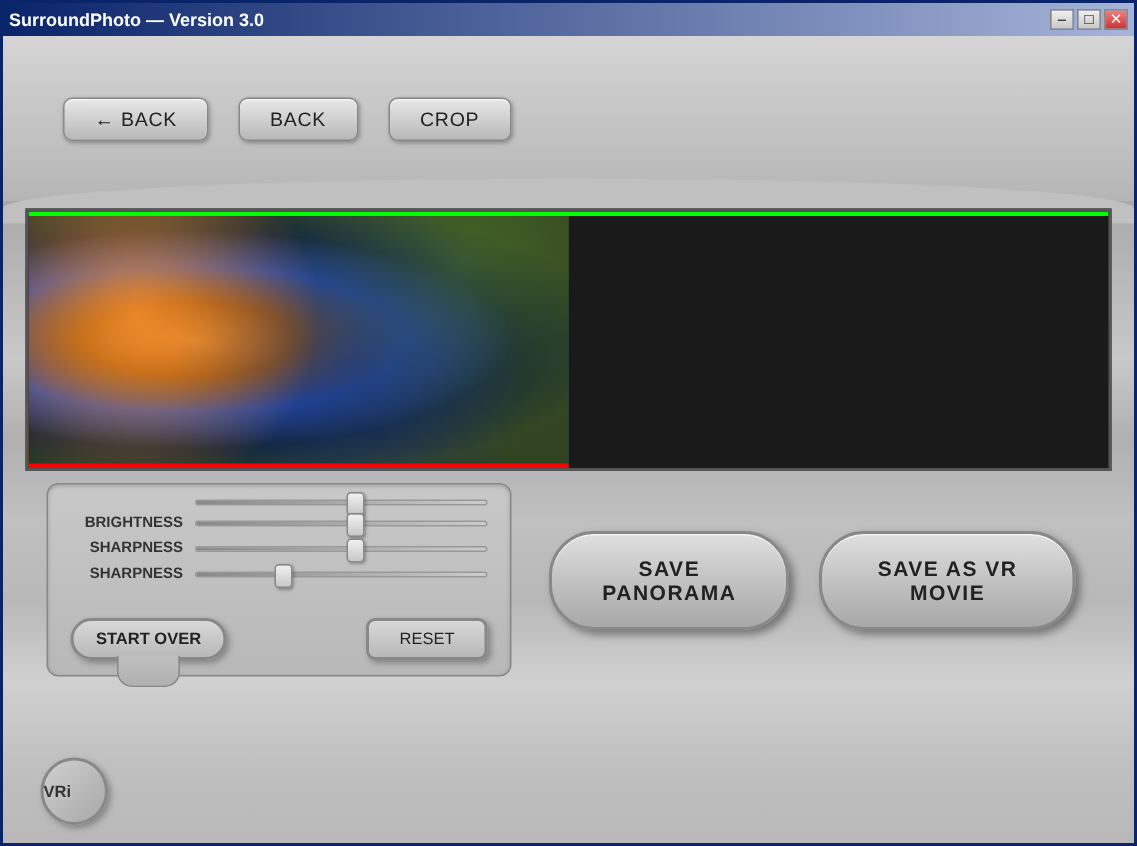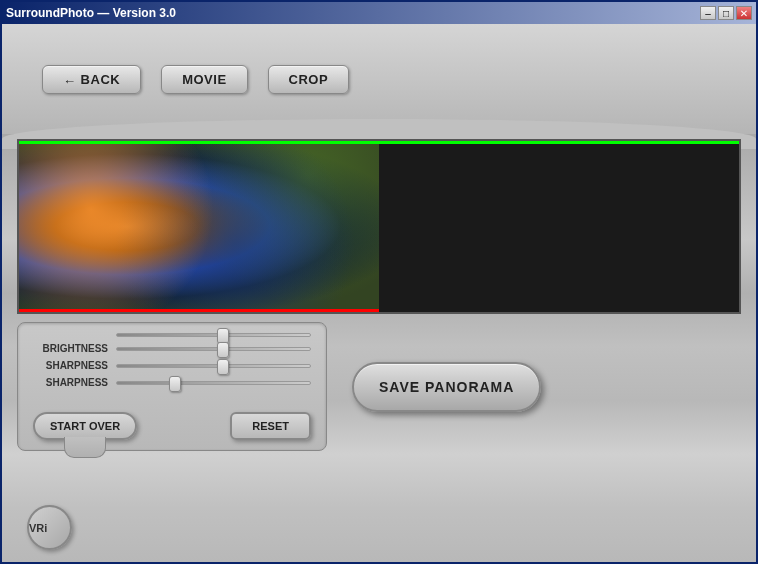--- a/index.html
+++ b/index.html
@@ -109,21 +109,21 @@
       z-index: -1;
     }
 
     
     .toolbar-btn {
       background: linear-gradient(180deg, #e8e8e8 0%, #d0d0d0 50%, #b8b8b8 100%);
       border: 1px solid #888;
       border-radius: 6px;
       padding: 6px 20px;
       font-size: 13px;
-      font-weight: bold;
+      font-weight: normal;
       color: #222;
       cursor: pointer;
       box-shadow: 1px 1px 3px rgba(0,0,0,0.3), inset 0 1px 0 rgba(255,255,255,0.5);
       letter-spacing: 0.5px;
       min-width: 80px;
       text-align: left;
     }
 
     
     .image-panel {
@@ -194,21 +194,21 @@
       background: #ff0000;
       z-index: 3;
     }
 
     
     .controls-area {
       position: relative;
       z-index: 2;
       display: flex;
       margin-top: 8px;
-      padding: 0 15px;
+      padding: 0 29px;
       gap: 15px;
     }
 
     
     .sliders-panel {
       background: linear-gradient(180deg, #c8c8c8 0%, #b8b8b8 100%);
       border: 1px solid #888;
       border-radius: 8px;
       padding: 10px 15px;
       flex: 0 0 310px;
@@ -272,21 +272,21 @@
       cursor: pointer;
       box-shadow: 2px 2px 4px rgba(0,0,0,0.3);
     }
 
     .reset-btn {
       background: linear-gradient(180deg, #d8d8d8, #b8b8b8);
       border: 2px solid #888;
       border-radius: 6px;
       padding: 6px 20px;
       font-size: 11px;
-      font-weight: bold;
+      font-weight: normal;
       color: #222;
       cursor: pointer;
       box-shadow: 2px 2px 4px rgba(0,0,0,0.3);
     }
 
     
     .action-buttons {
       flex: 1;
       display: flex;
       align-items: center;
@@ -375,21 +375,21 @@
       <div class="title-btn">□</div>
       <div class="title-btn close">✕</div>
     </div>
   </div>
 
   <div class="main-content">
     <div class="metallic-bg"></div>
 
     <div class="top-bar">
       <button class="toolbar-btn">← BACK</button>
-      <button class="toolbar-btn">MOVIE</button>
+      <button class="toolbar-btn">BACK</button>
       <button class="toolbar-btn">CROP</button>
     </div>
 
     <div class="image-panel">
       <div class="green-line"></div>
       <div class="image-left"></div>
       <div class="image-right"></div>
       <div class="red-line"></div>
     </div>
 
@@ -427,20 +427,21 @@
         </div>
 
         <div class="bottom-buttons">
           <button class="start-over-btn connector">START OVER</button>
           <button class="reset-btn">RESET</button>
         </div>
       </div>
 
       <div class="action-buttons">
         <button class="action-btn">SAVE PANORAMA</button>
+        <button class="action-btn">SAVE AS VR MOVIE</button>
       </div>
     </div>
 
     <div class="vri-logo">
       <span>VRi</span>
     </div>
 
   </div>
 </div>
 

